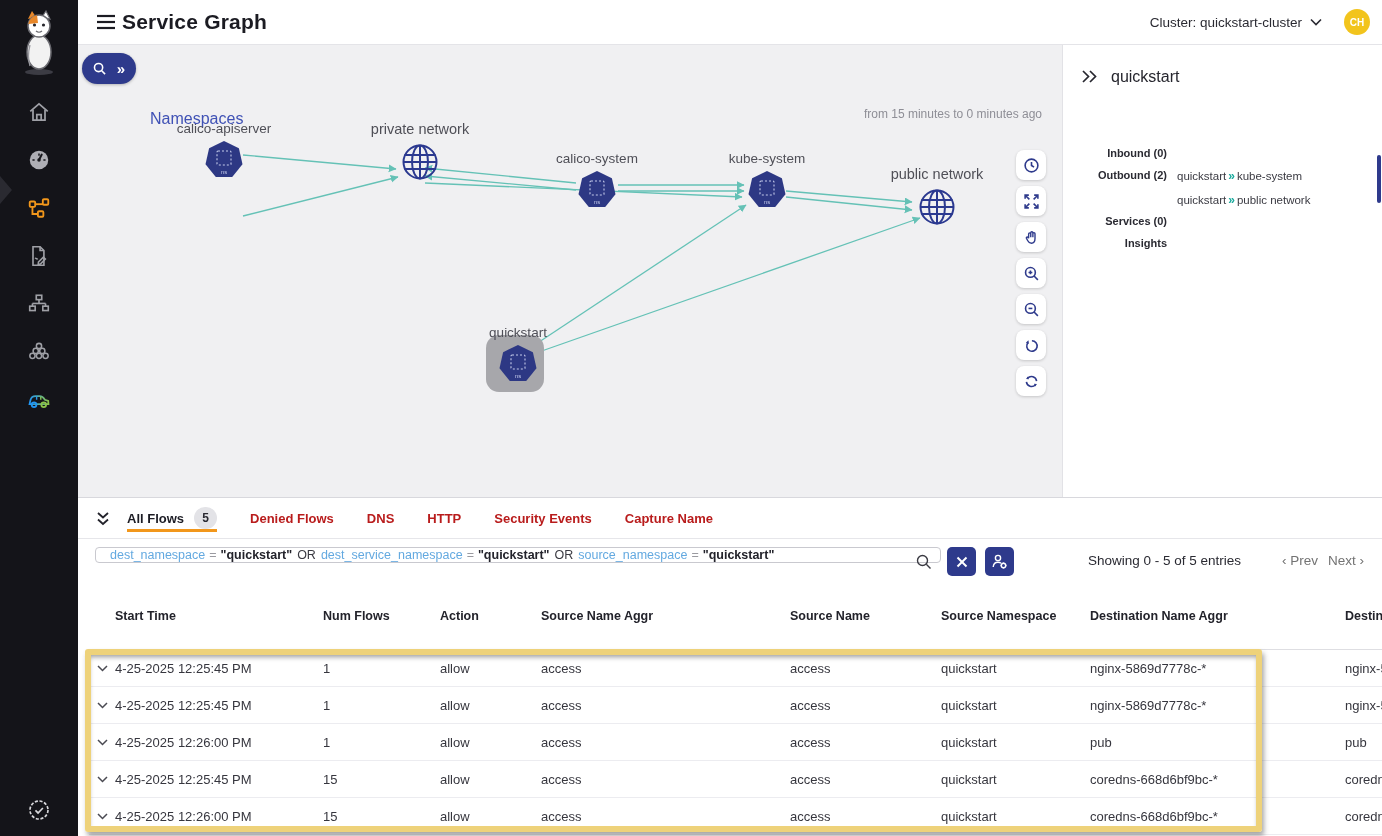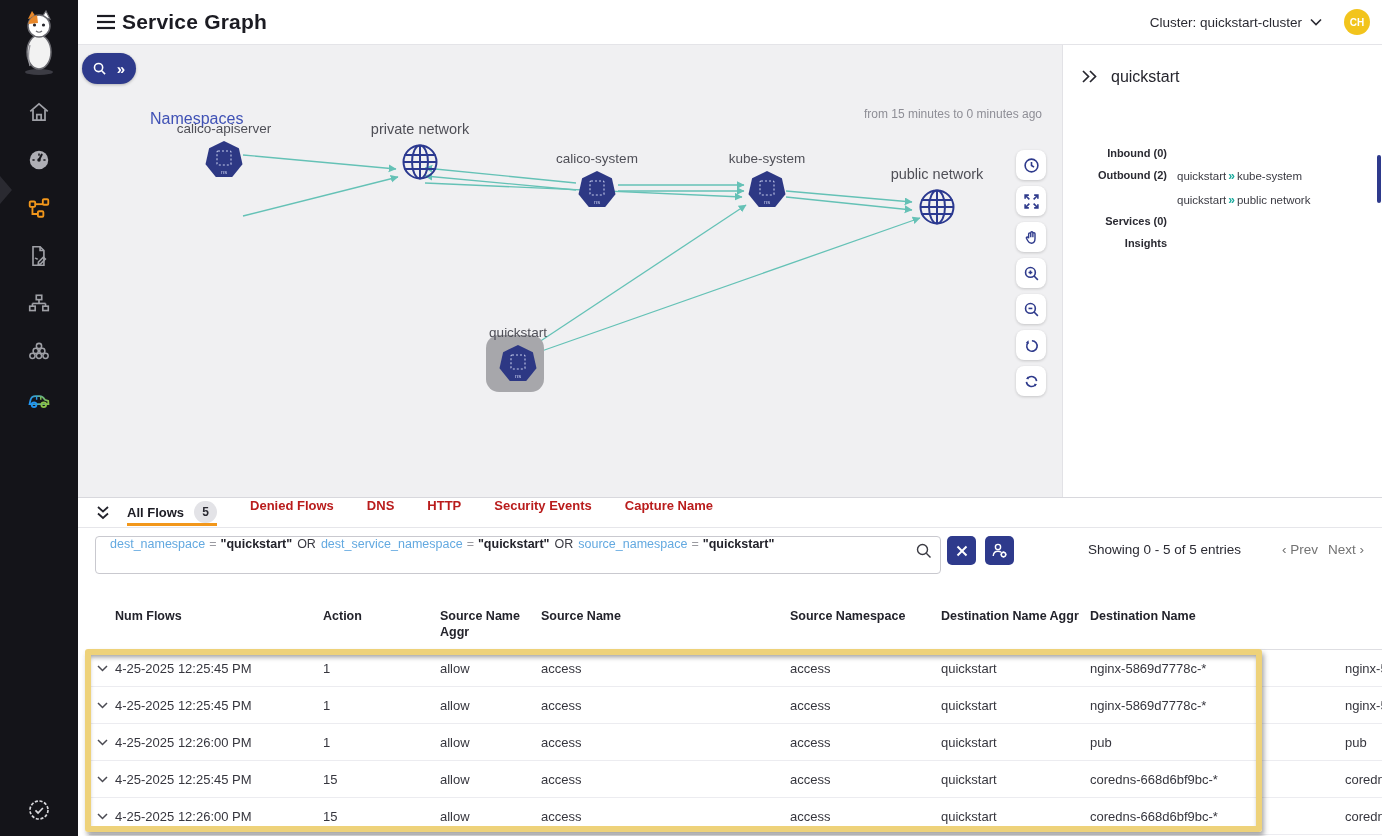--- a/index.html
+++ b/index.html
@@ -49,30 +49,30 @@
   .dp-label { position:absolute; font-size:11px; font-weight:700; color:#2a2a32; width:88px; text-align:right; left:16px; }
   .dp-value { position:absolute; left:114px; font-size:11.5px; color:#3a3a42; }
   .ob-row { white-space:nowrap; cursor:pointer; }
   .ob-row .tchev { color:#18a99c; font-weight:700; font-size:12px; padding:0 2px; }
   .insights { position:absolute; left:114px; top:190px; font-size:11px; color:#9a9aa0; line-height:14.4px; }
   .insights div { cursor:pointer; }
   .dp-scroll { position:absolute; right:1px; top:110px; width:4px; height:48px; background:#2e3a8c; border-radius:2px; cursor:pointer; }
 
   
   .flows-panel { position:absolute; left:78px; top:497px; width:1304px; height:339px; background:#fff; border-top:1px solid #d8d8dd; }
-  .tabbar { height:30px; border-bottom:1px solid #e6e6ea; display:flex; align-items:flex-start; padding-left:16px; }
+  .tabbar { height:41px; border-bottom:1px solid #e6e6ea; display:flex; align-items:center; padding-left:16px; }
   .collapse-ic { align-self:center; margin-right:15px; cursor:pointer; display:flex; }
   .tab { display:flex; align-items:center; font-size:13px; font-weight:600; color:#b91c1c; margin-right:33px; cursor:pointer; white-space:nowrap; }
   .tab.active { color:#1c1c24; font-weight:700; border-bottom:3px solid #f2971b; padding-top:3px; }
   .tab-badge { margin-left:10px; min-width:23px; height:22px; padding:0 4px; background:#e3e3e7; border-radius:11px;
     font-size:12px; font-weight:700; color:#2a2a32; display:flex; align-items:center; justify-content:center; }
 
   .filter-row { position:relative; height:55px; }
-  .filter-input { position:absolute; left:17px; top:8px; width:846px; height:38px; background:#fff; border:1px solid #c9c9cf;
-    border-radius:4px; display:flex; align-items:flex-start; padding:0 34px 0 14px; font-size:12.5px; white-space:nowrap; overflow:hidden; cursor:text; }
+  .filter-input { position:absolute; left:17px; top:8px; width:846px; height:16px; background:#fff; border:1px solid #c9c9cf;
+    border-radius:4px; display:flex; align-items:flex-end; padding:0 34px 0 14px; font-size:12.5px; white-space:nowrap; overflow:hidden; cursor:text; }
   .filter-input .f { color:#63a9e0; } .filter-input .o { color:#9a9aa0; padding:0 4px; }
   .filter-input .v { color:#23232b; font-weight:700; } .filter-input .k { color:#3a3a42; padding:0 5px; }
   .filter-search-ic { position:absolute; left:838px; top:15px; cursor:pointer; }
   .sq-btn { position:absolute; top:8px; width:29px; height:29px; background:#2e3a8c; border-radius:5px;
     display:flex; align-items:center; justify-content:center; cursor:pointer; }
   .showing { position:absolute; left:1010px; top:14px; font-size:13.5px; color:#2a2a32; }
   .pager { position:absolute; left:1204px; top:14px; font-size:13.5px; color:#737373; display:flex; gap:10px; }
   .pager span { cursor:pointer; }
 
   .flow-table { position:absolute; left:11px; top:98px; width:1293px; overflow:hidden; }
@@ -438,20 +438,21 @@
       <div class="showing">Showing 0 - 5 of 5 entries</div>
       <div class="pager">
         <span>‹ <span>Prev</span></span>
         <span><span>Next</span> ›</span>
       </div>
     </div>
 
     <div class="flow-table">
       <div class="frow fhead">
         <div></div>
+        <div>Start Time</div>
         <div>Num Flows</div>
         <div>Action</div>
         <div>Source Name Aggr</div>
         <div>Source Name</div>
         <div>Source Namespace</div>
         <div>Destination Name Aggr</div>
         <div>Destination Name</div>
       </div>
 
       <div class="frow fbody">

